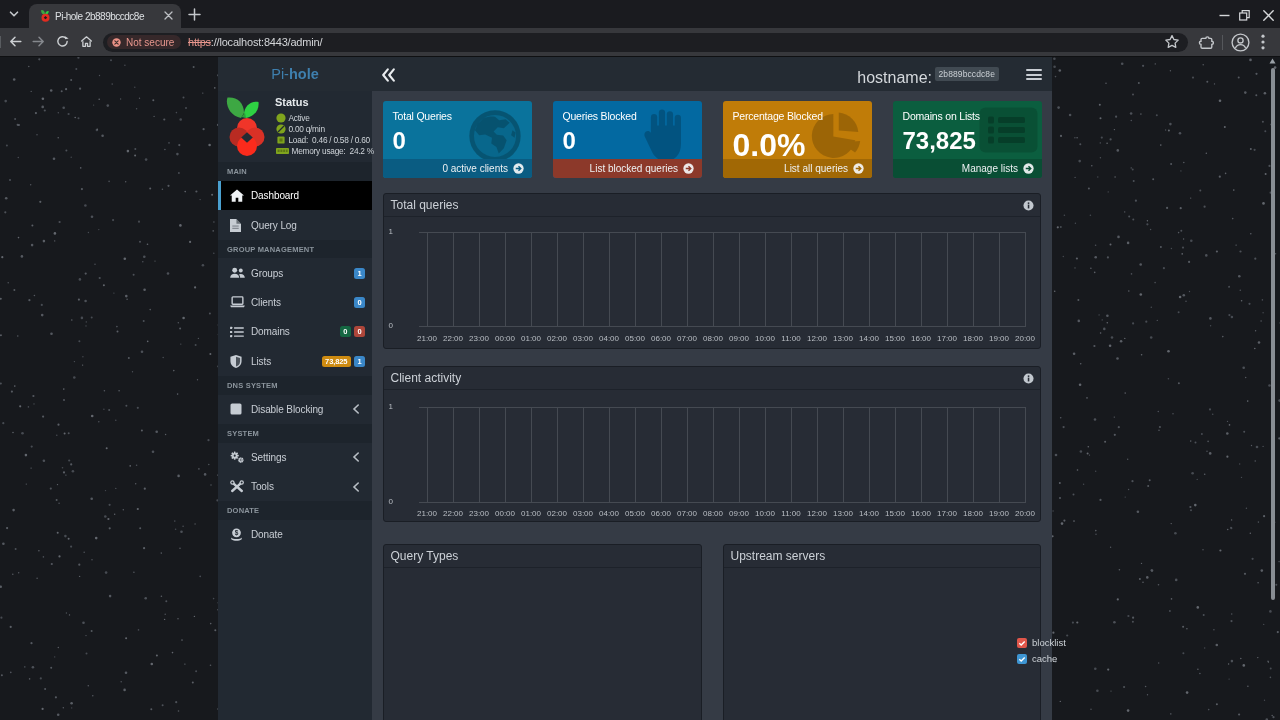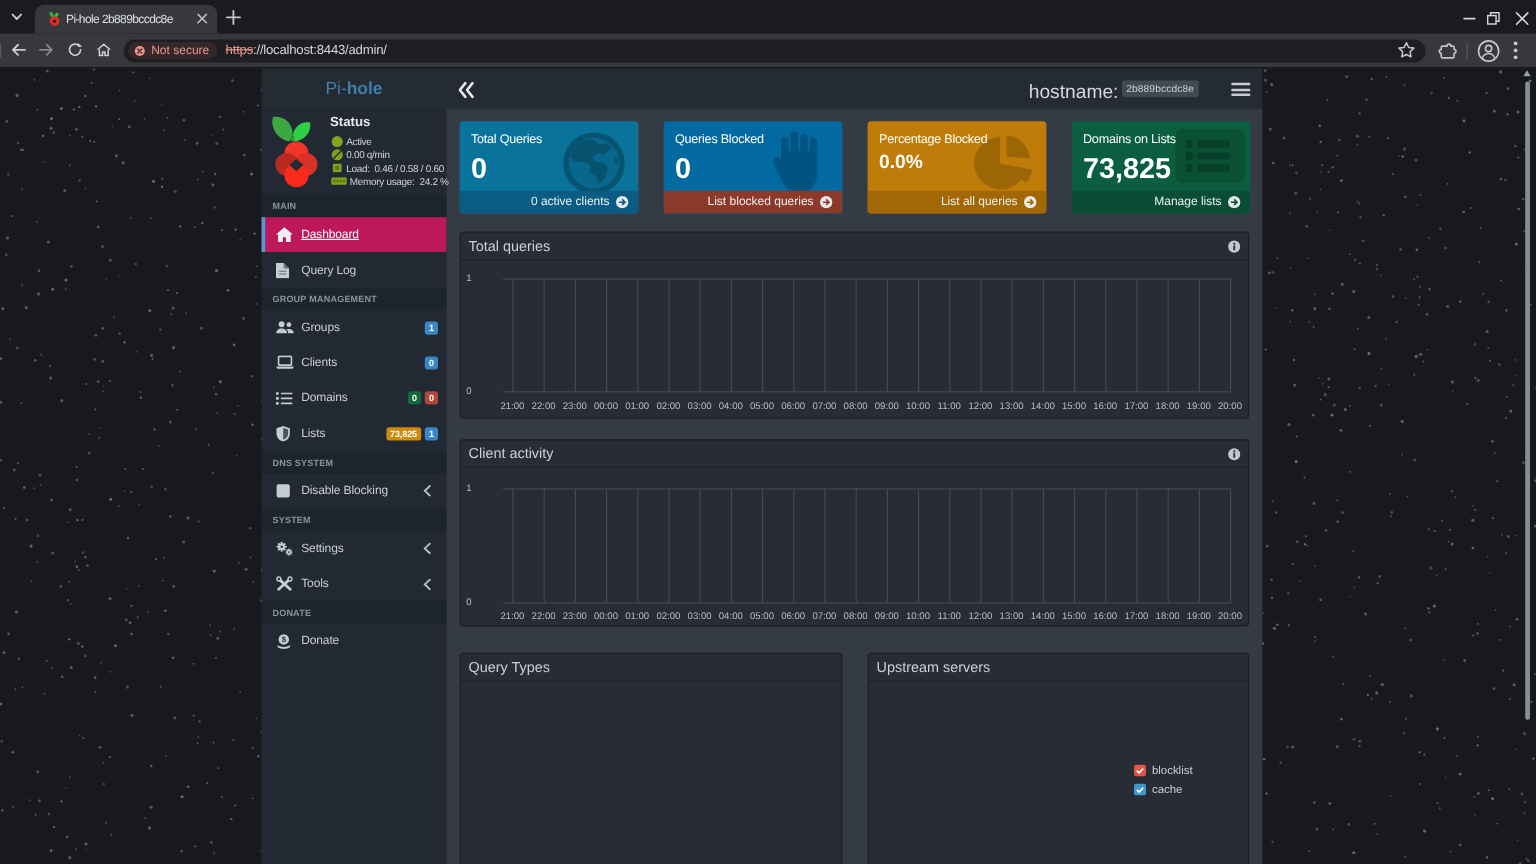--- a/index.html
+++ b/index.html
@@ -25,21 +25,21 @@
 
 #sidebar { position:absolute; left:218px; top:91px; width:154px; height:629px; background:#222932; }
 #content { position:absolute; left:372px; top:91px; width:680px; height:629px; background:#353b45; }
 
 .sttl { position:absolute; left:275px; top:96px; font-size:11px; font-weight:bold; color:#e6eaed; }
 .strow { position:absolute; left:275.5px; width:96px; height:11px; display:flex; align-items:center; font-size:8.3px; letter-spacing:-0.25px; color:#ced3d8; white-space:nowrap; }
 .stic { margin-right:3px; flex:none; }
 
 .shdr { position:absolute; left:218px; width:154px; background:#1d242c; color:#8b949c; font-size:7.5px; font-weight:bold; letter-spacing:0.2px; display:flex; align-items:center; padding-left:9px; }
 .sitem { position:absolute; left:218px; width:154px; display:flex; align-items:center; color:#c9ced5; font-size:10px; letter-spacing:-0.1px; }
-.sitem.active { background:#be185d; border-left:3px solid #4aa0d0; color:#fff;text-decoration:underline; }
+.sitem.active { background:#000000; border-left:3px solid #4aa0d0; color:#fff; }
 .mic { position:absolute; left:12px; }
 .sitem.active .mic { left:9px; }
 .milab { margin-left:33px; }
 .sitem.active .milab { margin-left:30px; }
 .bwrap { margin-left:auto; margin-right:7px; display:flex; }
 .mbadge { font-size:7.5px; font-weight:bold; color:#fff; border-radius:2.5px; padding:1px 3.5px; }
 .mbadge + .mbadge { margin-left:3px; }
 .mbadge.bblue { background:#3a87c8; }
 .mbadge.bgreen { background:#156742; }
 .mbadge.bred { background:#ae463a; }
@@ -55,21 +55,21 @@
 
 .box { position:absolute; background:#272c35; border:1px solid #1a1e25; border-radius:3px; }
 .bhead { position:absolute; left:0; top:0; width:100%; height:22.5px; border-bottom:1px solid #1d222a; }
 .bhead span.t { position:absolute; left:7px; top:4px; font-size:12px; color:#ccd1d7; }
 .bhead .iico { position:absolute; right:6px; top:5.5px; }
 
 .vgl { position:absolute; width:1px; background:#454a52; }
 .hgl { position:absolute; height:1px; background:#454a52; }
 .xlab { position:absolute; width:32px; text-align:center; font-size:8px; color:#b9bec4; }
 .ylab { position:absolute; width:10px; text-align:right; font-size:8px; color:#b9bec4; }
-.leg { position:absolute; left:906px; display:flex; align-items:flex-start; height:11px;padding-left:39px; }
+.leg { position:absolute; left:978px; display:flex; align-items:flex-end; height:11px;padding-left:39px; }
 .leg span { margin-left:5px; font-size:9.5px; color:#ced3d8; }
 
 #sbthumb { position:absolute; left:1270.5px; top:68px; width:4px; height:532px; background:#888d93; border-radius:2px; }
 </style></head>
 <body>
 
 <div id="tabstrip">
   <div class="abs" style="left:8px;top:8px">
       <svg width="12" height="12" viewBox="0 0 12 12">
         <path d="M2.5 4.2 6 7.8 9.5 4.2" stroke="#c4c7cb" stroke-width="1.6" fill="none" stroke-linecap="round" stroke-linejoin="round"></path>
@@ -1120,21 +1120,21 @@
 </div>
 <div class="card" style="left:722.5px;background:#c07c08">
   <svg class="cardic" width="56" height="56" viewBox="0 0 24 24">
       <g fill="#000" opacity="0.18">
         <path d="M11.3 2.6 A9.4 9.4 0 1 0 20.7 13.8 L11.3 12.2 Z"></path>
         <path d="M13.6 1.9 A9.3 9.3 0 0 1 22 10.3 L13.6 9.6 Z"></path>
         <path d="M22.8 14.1 A9.6 9.6 0 0 1 20.6 19.1 L14.2 14.7 Z"></path>
       </g>
     </svg>
   <div class="ctitle">Percentage Blocked</div>
-  <div class="cnum" style="font-size:16px">0.0%</div>
+  <div class="cnum" style="font-size:32px">0.0%</div>
   <div class="cfoot" style="background:#a16805">
       <span>List all queries</span>
       <svg width="11" height="11" viewBox="0 0 12 12" style="margin-left:5px">
         <circle cx="6" cy="6" r="5.6" fill="#f4f6f7" opacity="0.92"></circle>
         <path d="M3 6h5M6 3.5 8.5 6 6 8.5" stroke="#a16805" stroke-width="1.5" fill="none"></path>
       </svg>
     </div>
 </div>
 <div class="card" style="left:892.5px;background:#0b5e3f">
   <svg class="cardic" style="right:4.5px;top:6px" width="59" height="46" viewBox="0 0 59 46">

